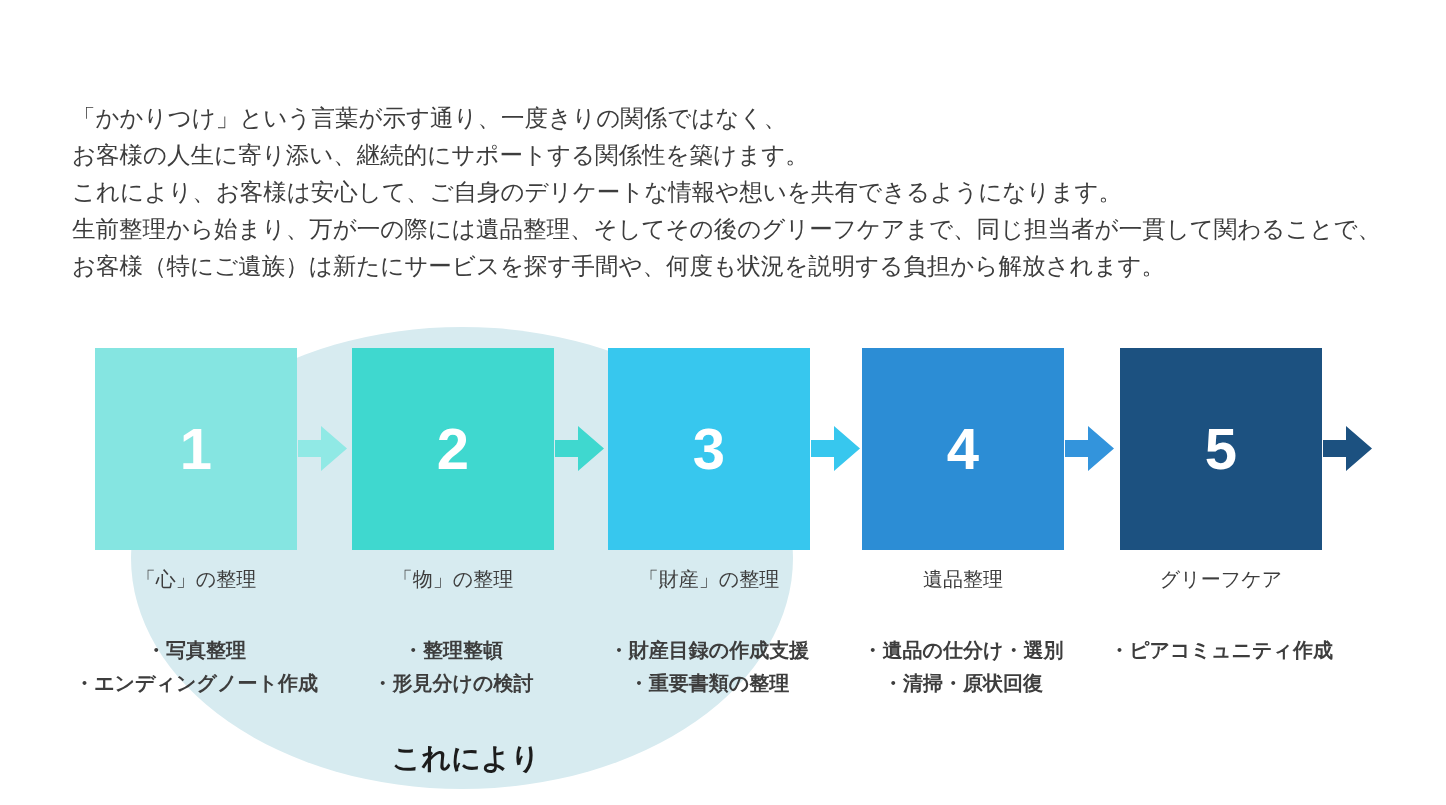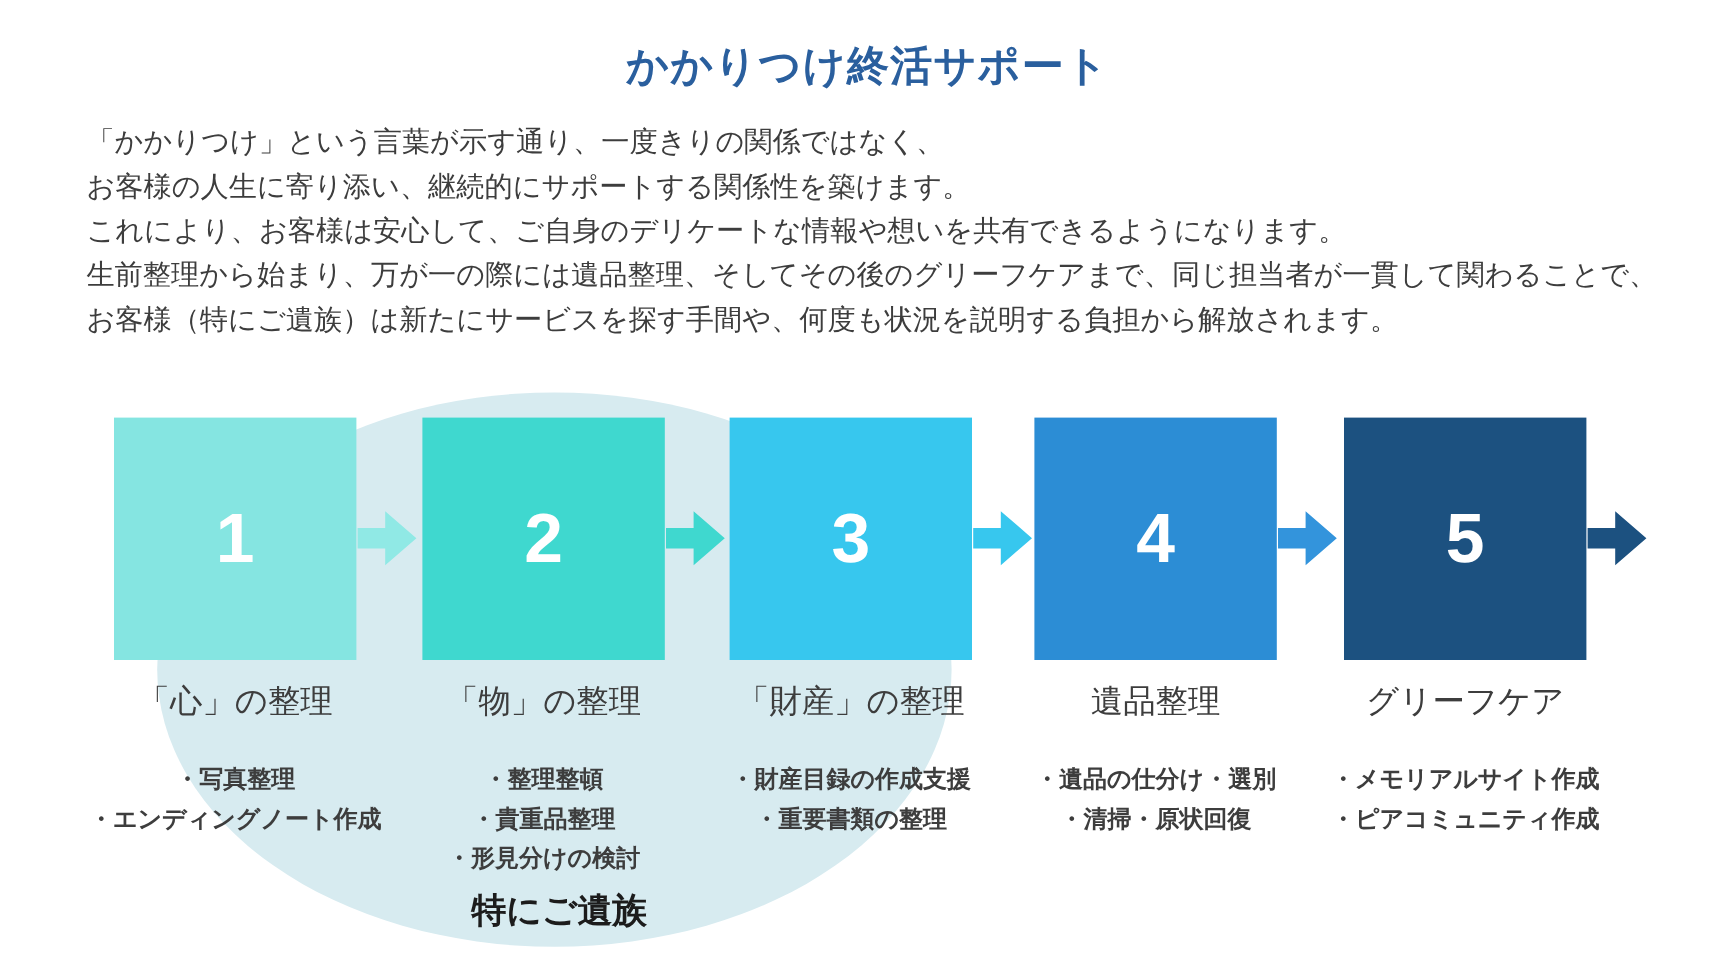--- a/index.html
+++ b/index.html
@@ -18,38 +18,37 @@
     border-radius:50%;z-index:0;
   }
   .step-box{
     position:absolute;top:348px;width:202px;height:202px;z-index:1;
     display:flex;align-items:center;justify-content:center;
   }
   .step-number{font-size:58px;font-weight:600;color:#ffffff;line-height:1;}
   .flow-arrow{position:absolute;top:424px;width:52px;height:49px;z-index:1;}
   .step-label{
     position:absolute;top:566px;width:320px;text-align:center;z-index:1;
-    font-size:27px;white-space:nowrap;
+    font-size:20px;white-space:nowrap;
   }
   .step-items{
     position:absolute;top:634px;width:340px;text-align:center;z-index:1;
     font-size:20px;line-height:33px;font-weight:bold;
   }
   .step-item{white-space:nowrap;}
   .group-label{
     position:absolute;top:739px;left:306px;width:320px;text-align:center;z-index:1;
     font-size:29px;font-weight:bold;color:#1c1c1c;white-space:nowrap;
   }
 </style>
 </head>
 <body>
 
 <div class="canvas">
 
-  <h1 class="page-title" style="color: rgb(42, 95, 158);">かかりつけ終活サポート</h1>
 
   <div class="intro" style="color: rgb(61, 61, 61);">
     <div class="intro-line">「かかりつけ」という言葉が示す通り、一度きりの関係ではなく、</div>
     <div class="intro-line">お客様の人生に寄り添い、継続的にサポートする関係性を築けます。</div>
     <div class="intro-line">これにより、お客様は安心して、ご自身のデリケートな情報や想いを共有できるようになります。</div>
     <div class="intro-line">生前整理から始まり、万が一の際には遺品整理、そしてその後のグリーフケアまで、同じ担当者が一貫して関わることで、</div>
     <div class="intro-line">お客様（特にご遺族）は新たにサービスを探す手間や、何度も状況を説明する負担から解放されます。</div>
   </div>
 
   <div class="group-ellipse" style="background: rgb(215, 235, 240);"></div>
@@ -68,21 +67,20 @@
 
   <div class="step-box" style="left: 352px; background: rgb(63, 216, 207);">
     <span class="step-number" style="color: rgb(255, 255, 255);">2</span>
   </div>
   <svg class="flow-arrow" style="left:554px;" viewBox="0 0 50 49">
     <polygon points="0,16 23,16 23,2 49,24.5 23,47 23,33 0,33" fill="#3FD8CF"></polygon>
   </svg>
   <div class="step-label" style="left: 293px; color: rgb(61, 61, 61);">「物」の整理</div>
   <div class="step-items" style="left: 283px; color: rgb(61, 61, 61); text-align: center;">
     <div class="step-item">・整理整頓</div>
-    <div class="step-item">・貴重品整理</div>
     <div class="step-item">・形見分けの検討</div>
   </div>
 
   <div class="step-box" style="left: 608px; background: rgb(55, 199, 238);">
     <span class="step-number" style="color: rgb(255, 255, 255);">3</span>
   </div>
   <svg class="flow-arrow" style="left:810px;" viewBox="0 0 50 49">
     <polygon points="0,16 23,16 23,2 49,24.5 23,47 23,33 0,33" fill="#37C7EE"></polygon>
   </svg>
   <div class="step-label" style="left: 549px; color: rgb(61, 61, 61);">「財産」の整理</div>
@@ -104,19 +102,18 @@
   </div>
 
   <div class="step-box" style="left: 1120px; background: rgb(28, 81, 128);">
     <span class="step-number" style="color: rgb(255, 255, 255);">5</span>
   </div>
   <svg class="flow-arrow" style="left:1322px;" viewBox="0 0 50 49">
     <polygon points="0,16 23,16 23,2 49,24.5 23,47 23,33 0,33" fill="#1C5180"></polygon>
   </svg>
   <div class="step-label" style="left: 1061px; color: rgb(61, 61, 61);">グリーフケア</div>
   <div class="step-items" style="left: 1051px; color: rgb(61, 61, 61);">
-    <div class="step-item">・メモリアルサイト作成</div>
     <div class="step-item">・ピアコミュニティ作成</div>
   </div>
 
-  <div class="group-label">特にご遺族</div>
+  <div class="group-label">これにより</div>
 
 </div>
 
 </body></html>

